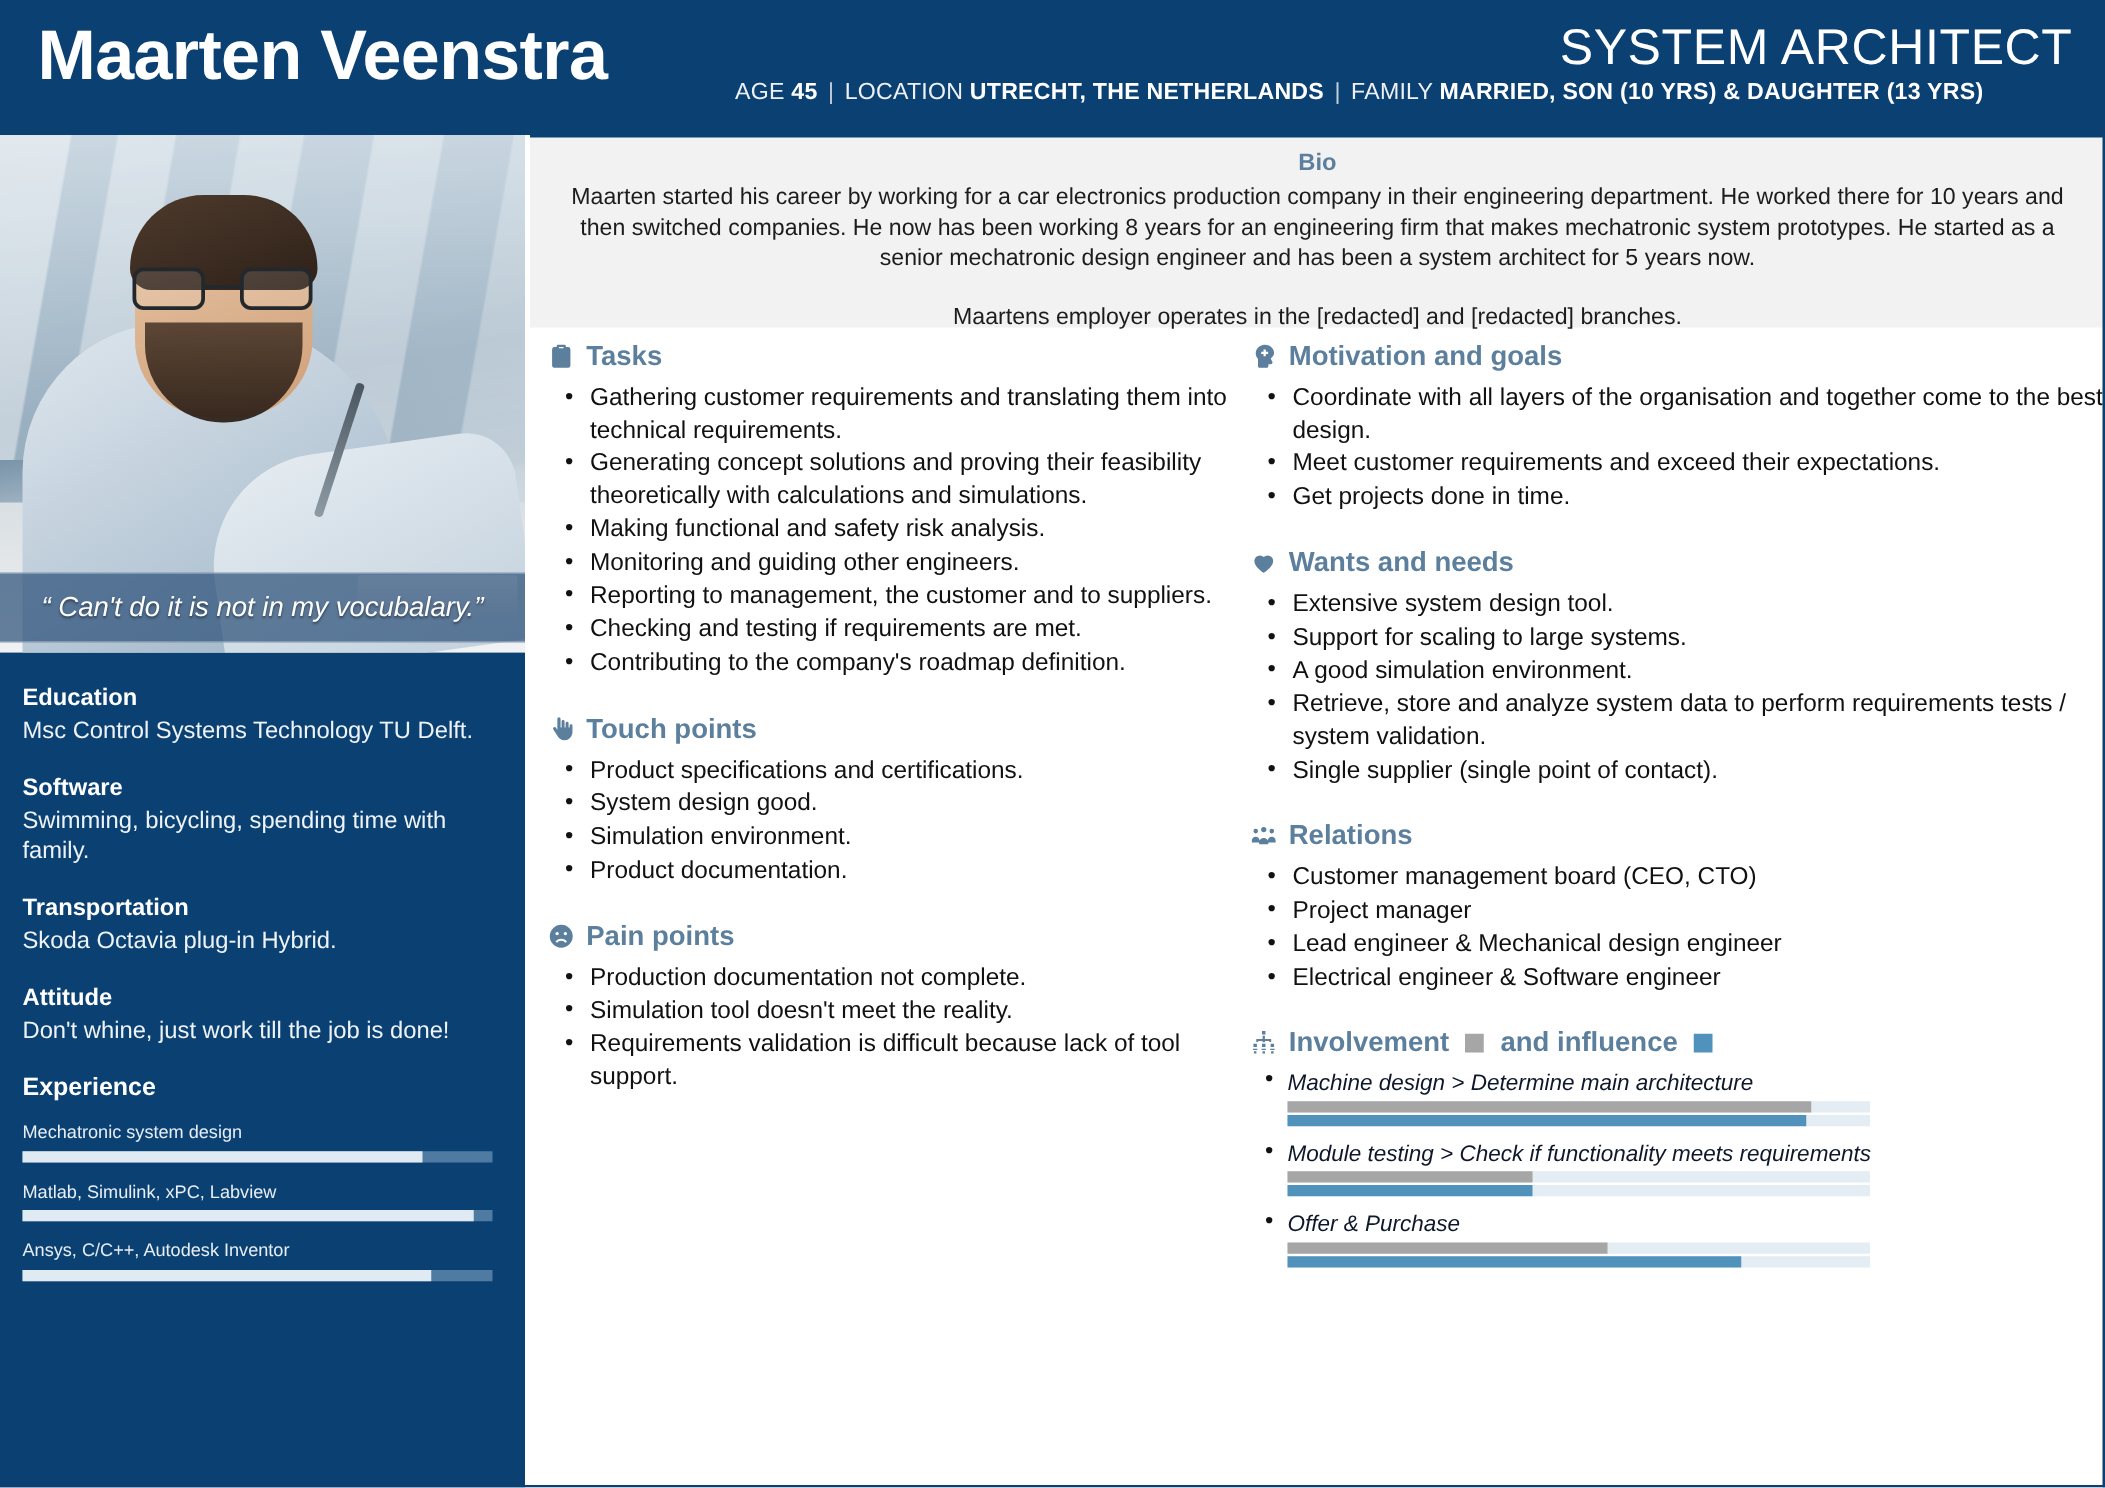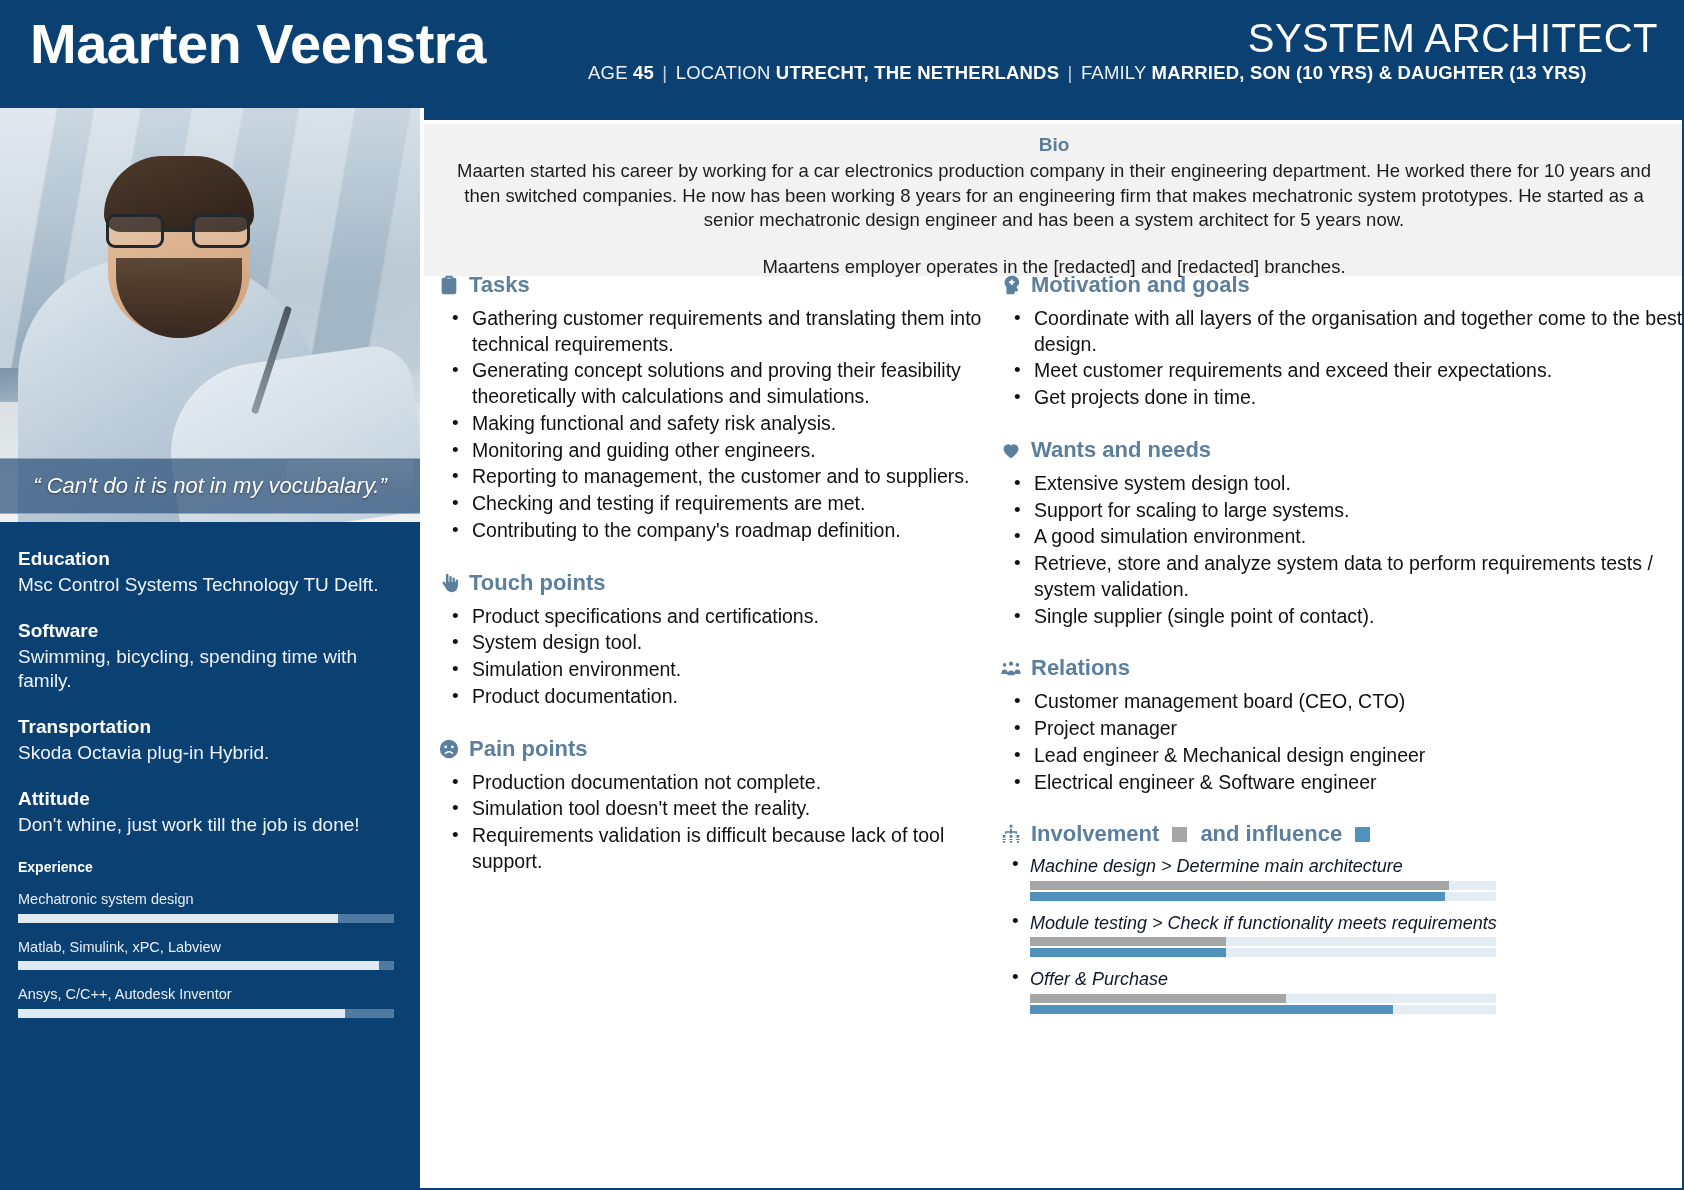--- a/index.html
+++ b/index.html
@@ -119,29 +119,29 @@
   .quote span {
     font-size:22px; font-style:italic; color:#ffffff; white-space:nowrap;
     text-shadow:0 1px 2px rgba(0,0,0,.45);
   }
 
   .sidebar { position:absolute; left:0; top:414px; width:420px; padding:26px 18px 0 18px; }
   .sb-block { margin-bottom:22px; }
   .sb-title { font-size:19px; font-weight:bold; color:#ffffff; margin-bottom:3px; }
   .sb-text  { font-size:19px; color:#eef3f7; line-height:1.3; }
 
-  .exp-title { font-size:14px; font-weight:bold; color:#ffffff; margin-bottom:6px; }
+  .exp-title { font-size:20px; font-weight:bold; color:#ffffff; margin-bottom:6px; }
   .exp-item { margin-bottom:13px; }
   .exp-label { font-size:14.5px; color:#e7eef4; margin-bottom:5px; line-height:1.2;margin-top:16px; }
   .exp-track { position:relative; width:376px; height:9px; background:#4f7ba3; }
   .exp-fill  { position:absolute; left:0; top:0; height:9px; background:#dfeaf2; }
 
   
   .bio {
-    position:absolute; left:424px; top:124px; width:1260px; height:152px;
+    position:absolute; left:424px; top:110px; width:1260px; height:152px;
     background:#f2f2f2; padding:10px 24px 0 24px;
   }
   .bio-title {
     text-align:center; font-size:19px; font-weight:bold; color:#5b7f9c; margin-bottom:3px;
   }
   .bio-text {
     text-align:center; font-size:18.5px; color:#1c1c1c; line-height:1.33;
   }
   .bio-text.second { margin-top:22px; }
 
@@ -316,21 +316,21 @@
       <div class="sec-head">
         <span class="ico">
           <svg viewBox="0 0 24 24">
               <path d="M10 2a1.4 1.4 0 0 1 1.4 1.4V11h.9V5.6a1.3 1.3 0 0 1 2.6 0V11h.9V7.2a1.3 1.3 0 0 1 2.6 0V11h.9V9.3a1.25 1.25 0 0 1 2.5 0v5.2c0 4-2.6 7.5-6.6 7.5-3.3 0-5.3-1.5-6.7-4.2L5 12.4a1.35 1.35 0 0 1 2.3-1.4l1.3 2V3.4A1.4 1.4 0 0 1 10 2z"></path>
             </svg>
         </span>
         <span>Touch points</span>
       </div>
       <ul class="bul" id="touch-list">
           <li>Product specifications and certifications.</li>
-          <li>System design tool.</li>
+          <li>System design good.</li>
           <li>Simulation environment.</li>
           <li>Product documentation.</li>
         </ul>
     </div>
 
     <div class="sec">
       <div class="sec-head">
         <span class="ico">
           <svg viewBox="0 0 24 24">
               <path d="M12 2a10 10 0 1 0 0 20 10 10 0 0 0 0-20zM8.4 8.2a1.5 1.5 0 1 1 0 3 1.5 1.5 0 0 1 0-3zm7.2 0a1.5 1.5 0 1 1 0 3 1.5 1.5 0 0 1 0-3zM12 14.2c2.2 0 4.1 1.1 5 2.6l-1.5.9c-.6-1-2-1.8-3.5-1.8s-2.9.8-3.5 1.8L7 16.8c.9-1.5 2.8-2.6 5-2.6z"></path>

